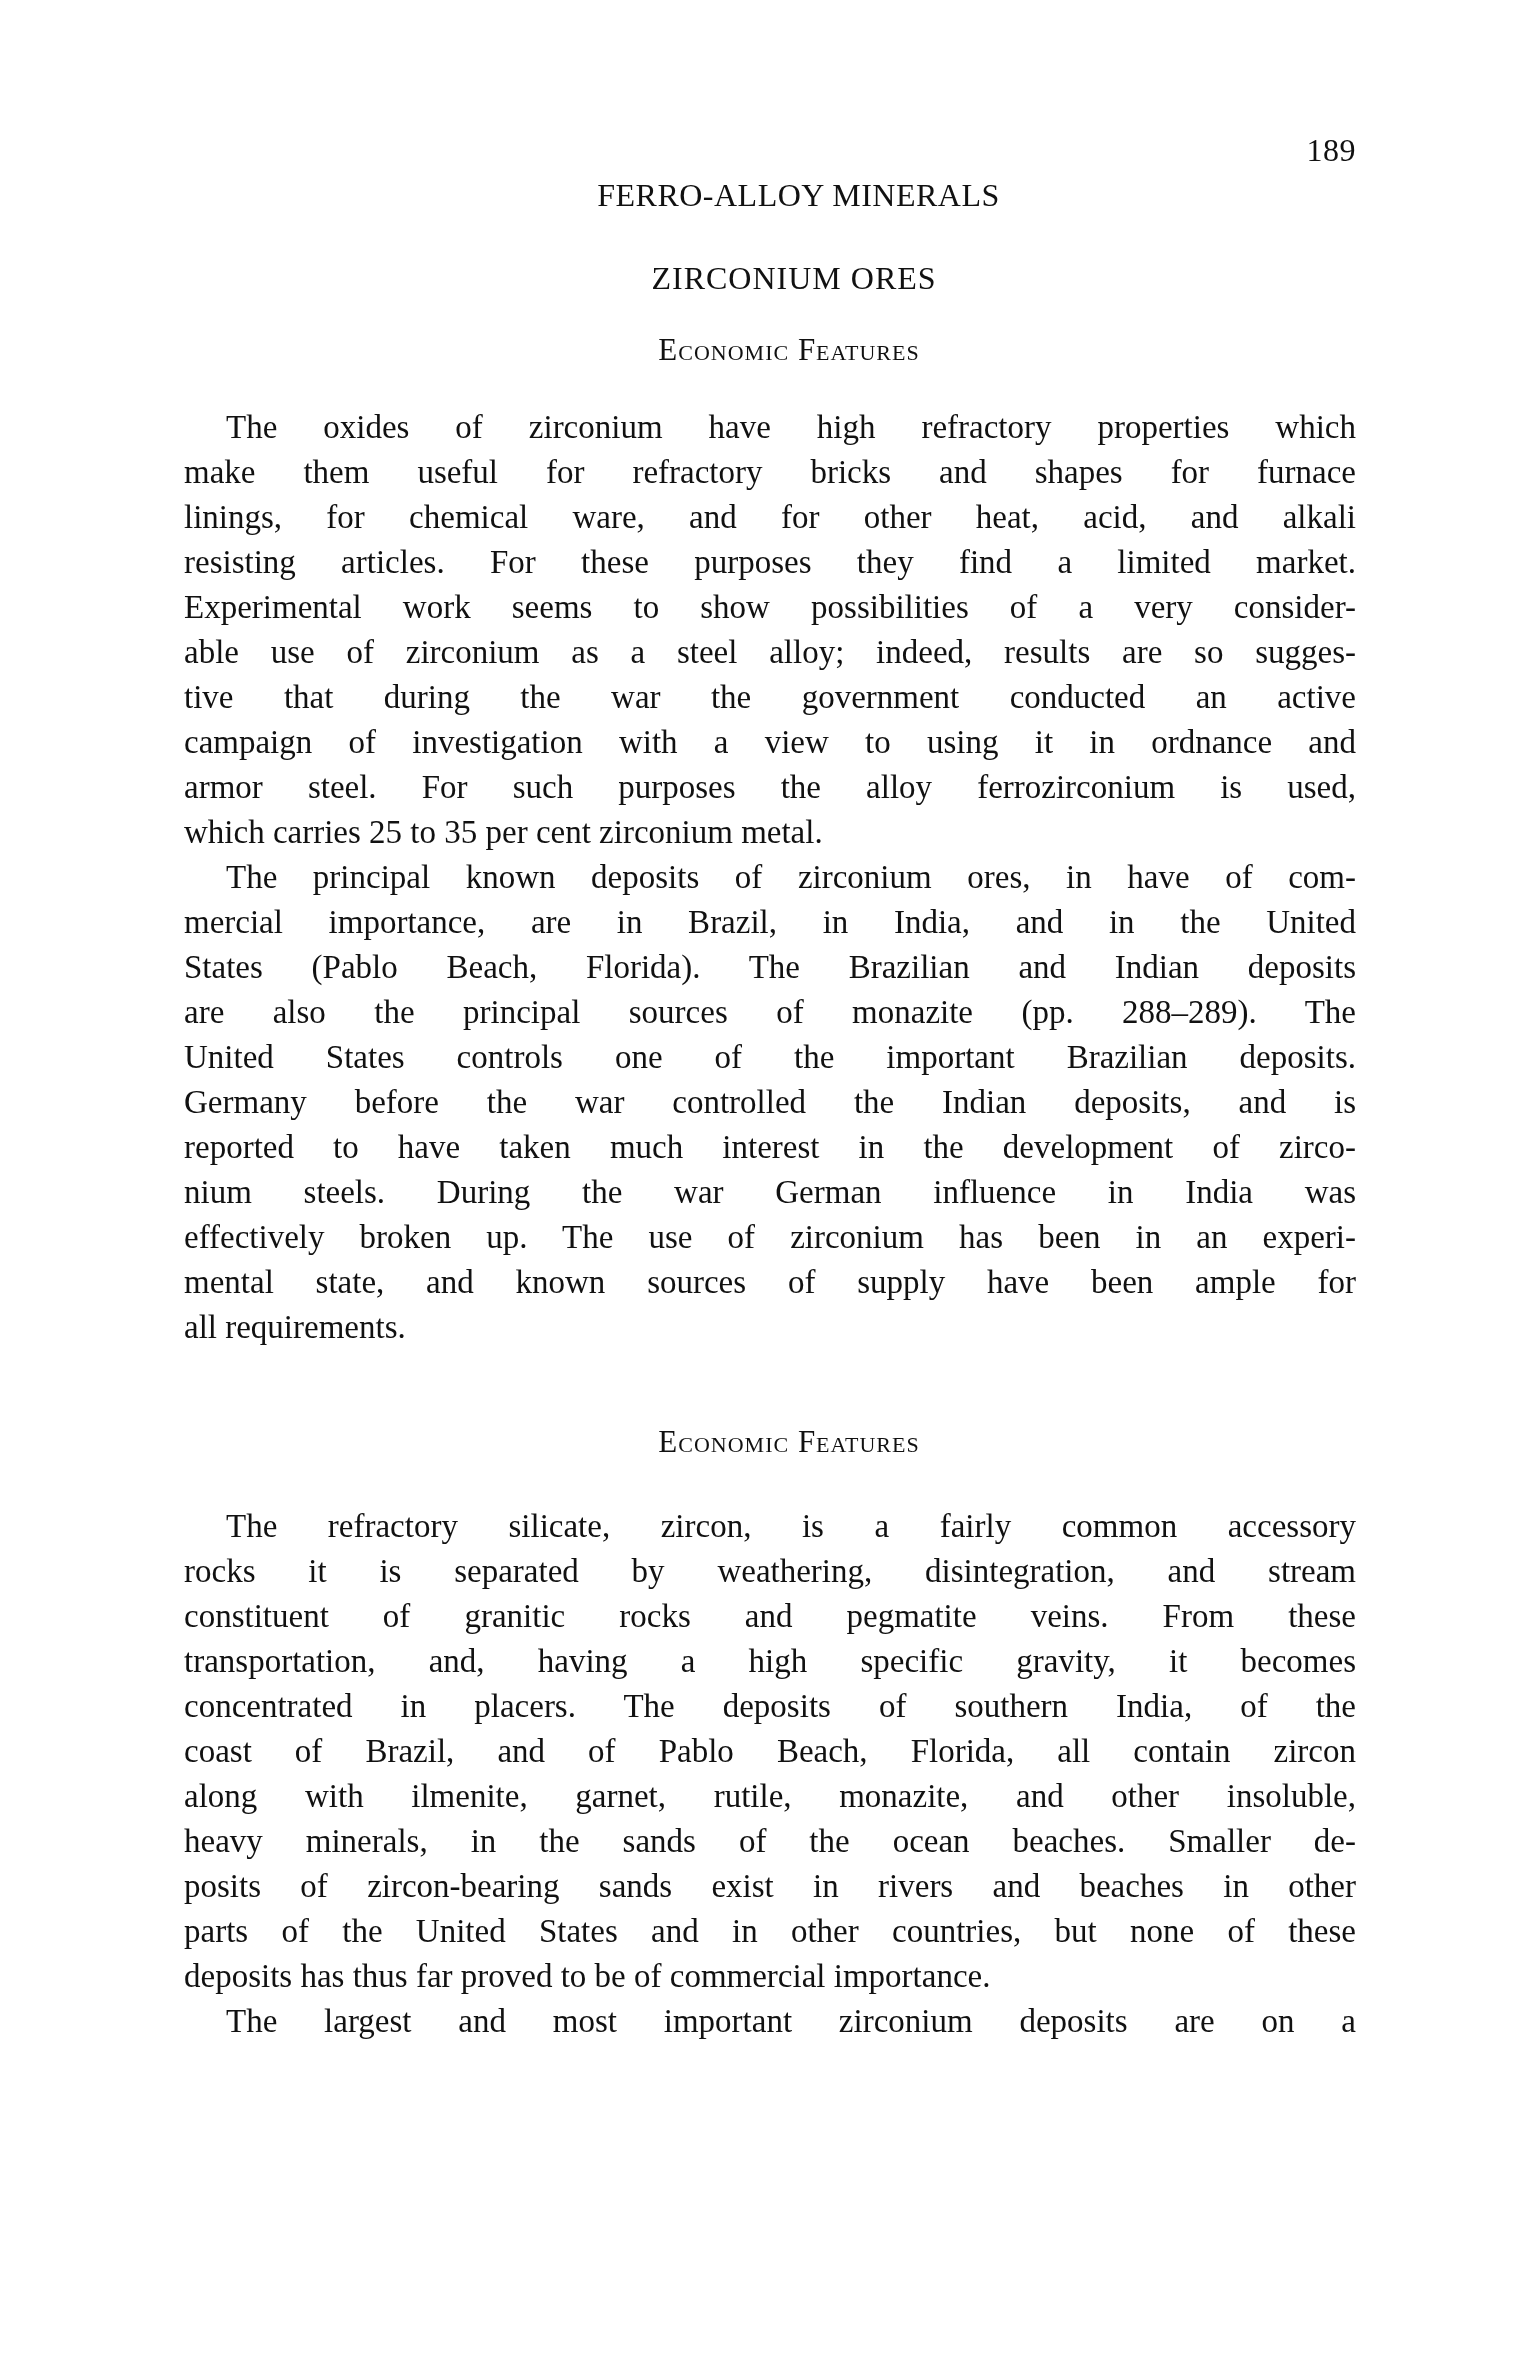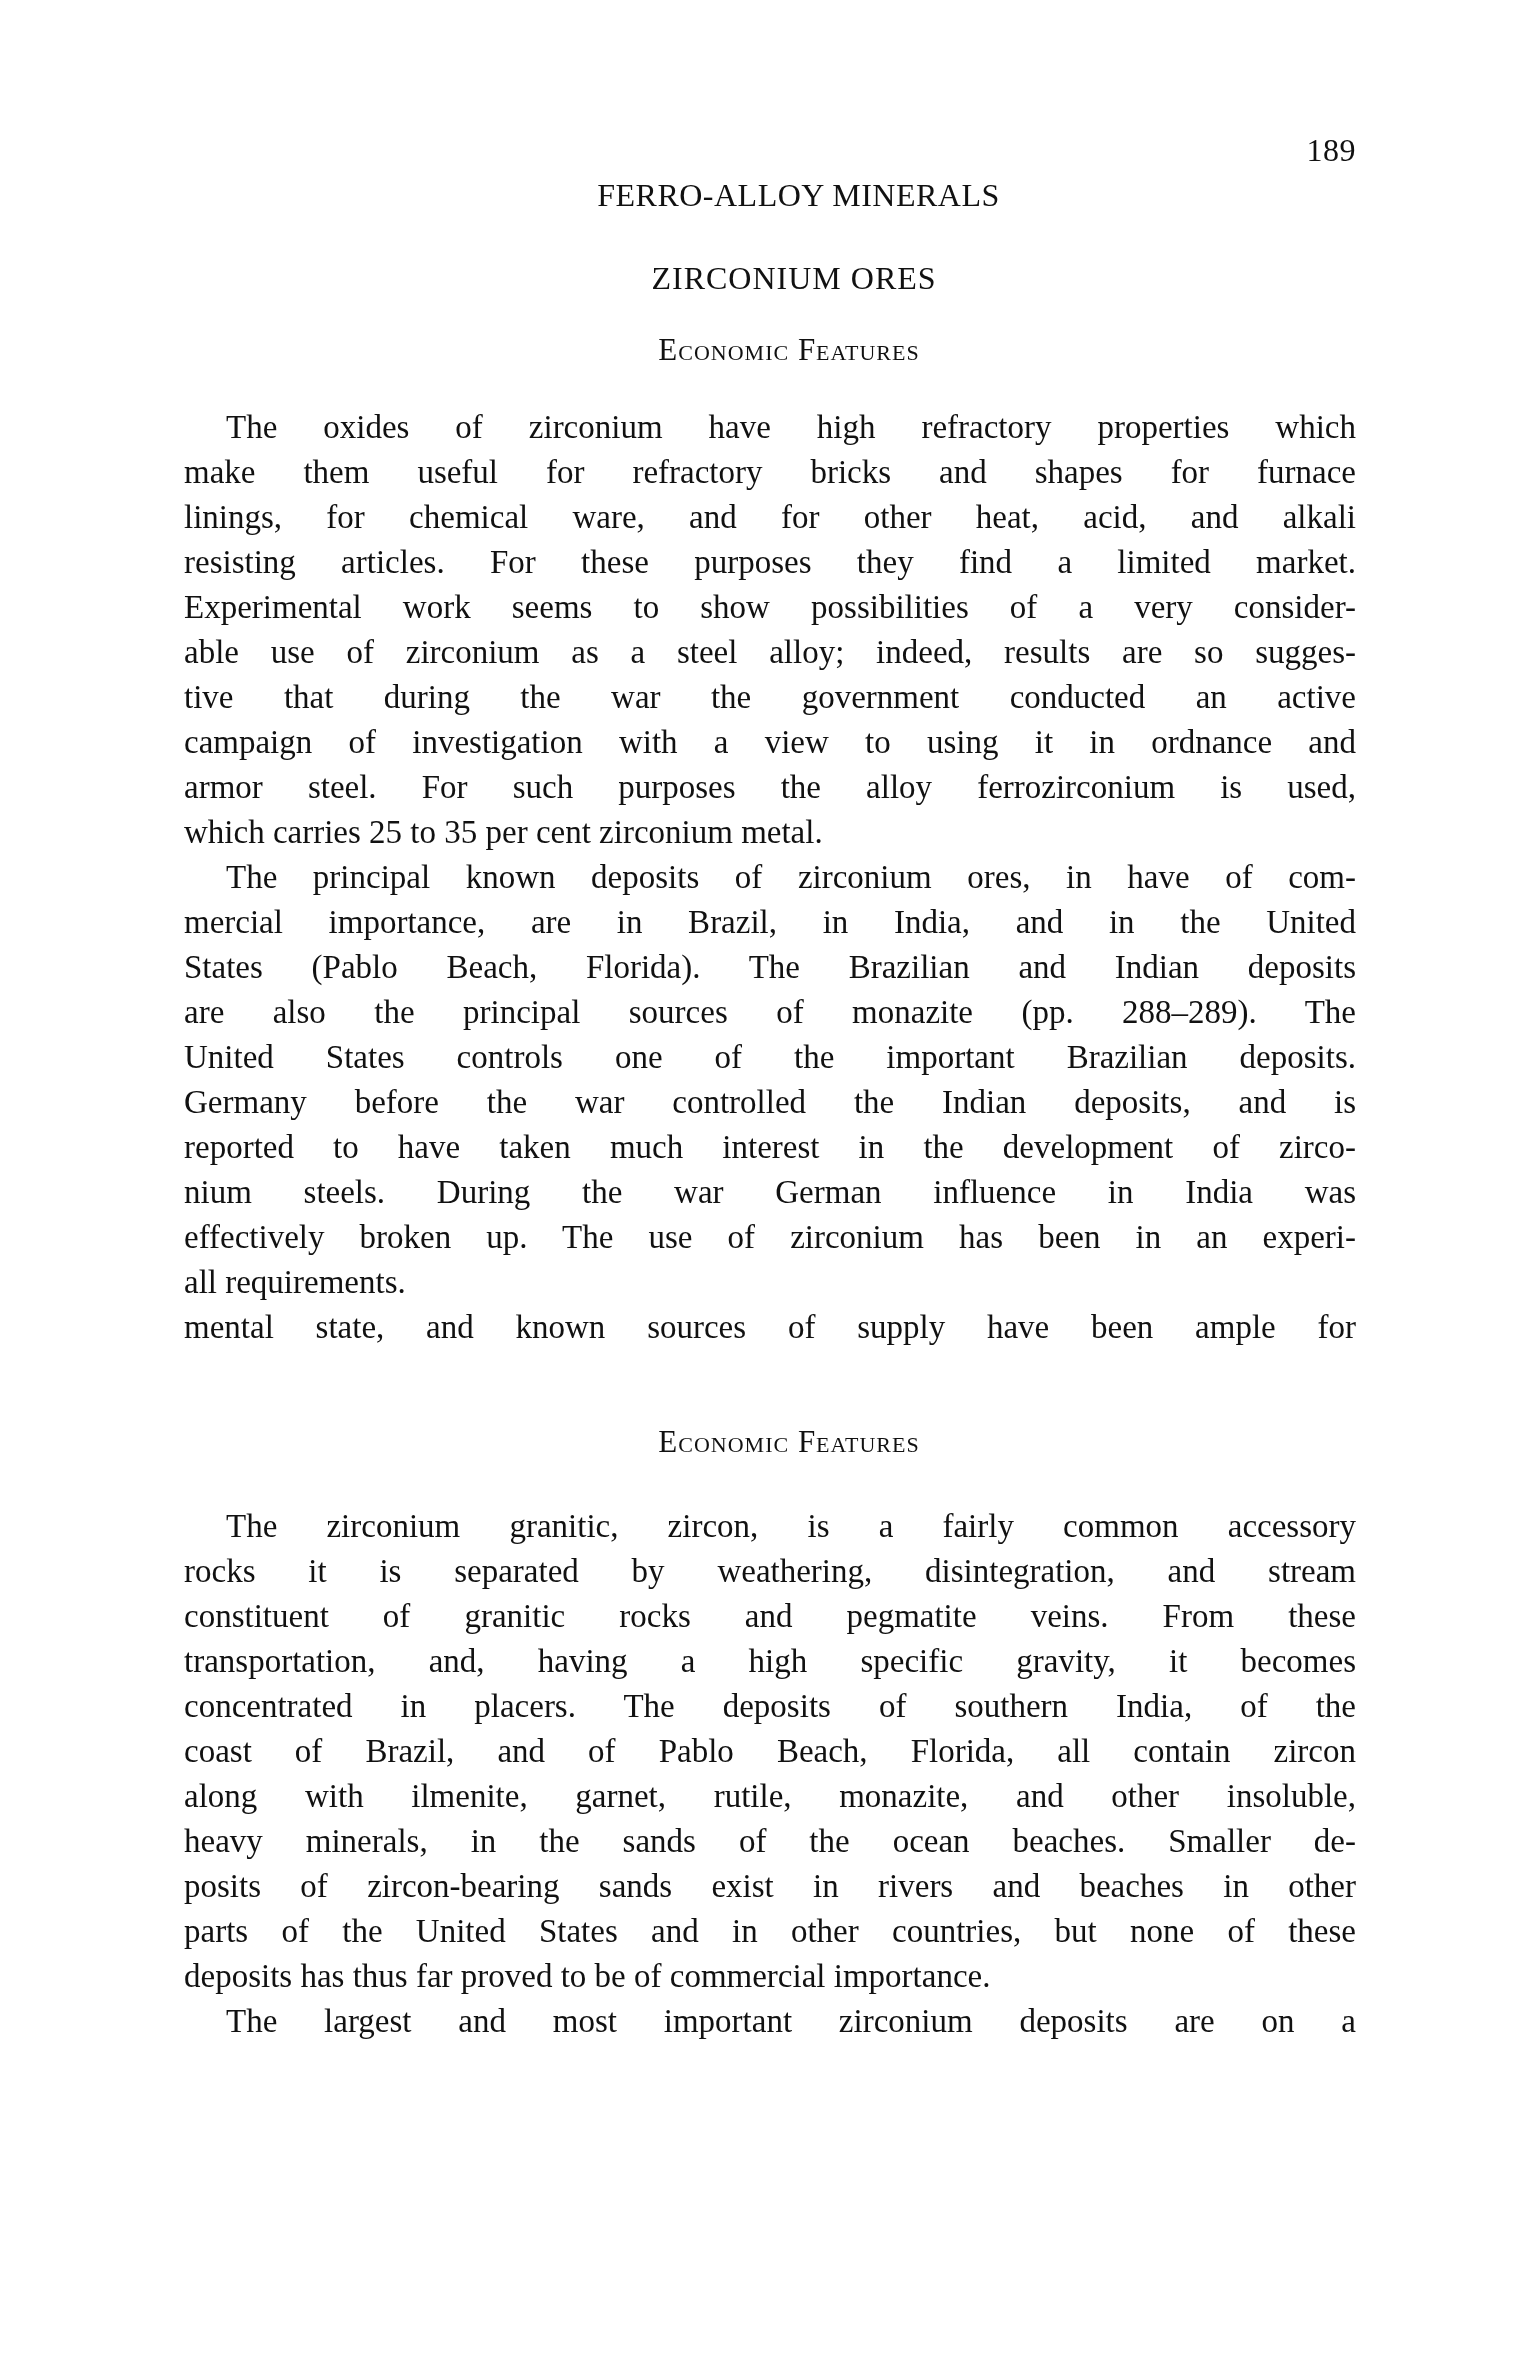--- a/index.html
+++ b/index.html
@@ -122,30 +122,30 @@
     <div>
       <span class="line indent">The principal known deposits of zirconium ores, in have of com-</span>
       <span class="line">mercial importance, are in Brazil, in India, and in the United</span>
       <span class="line">States (Pablo Beach, Florida). The Brazilian and Indian deposits</span>
       <span class="line">are also the principal sources of monazite (pp. 288–289). The</span>
       <span class="line">United States controls one of the important Brazilian deposits.</span>
       <span class="line">Germany before the war controlled the Indian deposits, and is</span>
       <span class="line">reported to have taken much interest in the development of zirco-</span>
       <span class="line">nium steels. During the war German influence in India was</span>
       <span class="line">effectively broken up. The use of zirconium has been in an experi-</span>
+      <span class="line">mental state, and known sources of supply have been ample for</span>
       <span class="line last">all requirements.</span>
-      <span class="line">mental state, and known sources of supply have been ample for</span>
     </div>
   </div>
 
   <div class="section-heading sec-geologic">Economic Features</div>
 
   <div class="body-text block-2">
     <div>
-      <span class="line indent">The zirconium granitic, zircon, is a fairly common accessory</span>
+      <span class="line indent">The refractory silicate, zircon, is a fairly common accessory</span>
       <span class="line">rocks it is separated by weathering, disintegration, and stream</span>
       <span class="line">constituent of granitic rocks and pegmatite veins. From these</span>
       <span class="line">transportation, and, having a high specific gravity, it becomes</span>
       <span class="line">concentrated in placers. The deposits of southern India, of the</span>
       <span class="line">coast of Brazil, and of Pablo Beach, Florida, all contain zircon</span>
       <span class="line">along with ilmenite, garnet, rutile, monazite, and other insoluble,</span>
       <span class="line">heavy minerals, in the sands of the ocean beaches. Smaller de-</span>
       <span class="line">posits of zircon-bearing sands exist in rivers and beaches in other</span>
       <span class="line">parts of the United States and in other countries, but none of these</span>
       <span class="line last">deposits has thus far proved to be of commercial importance.</span>

